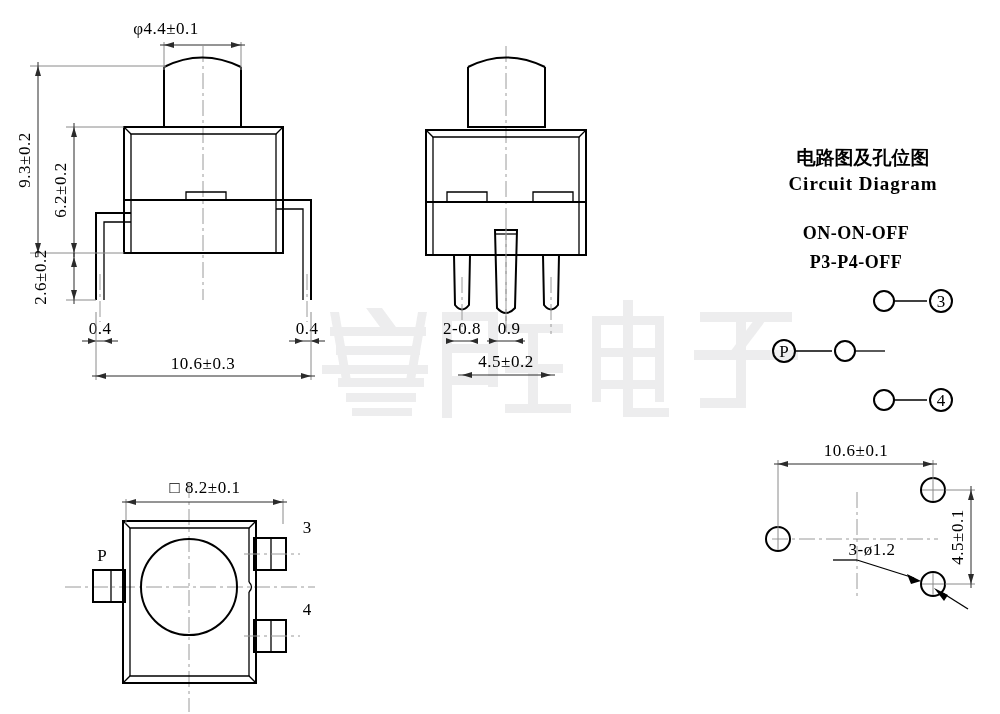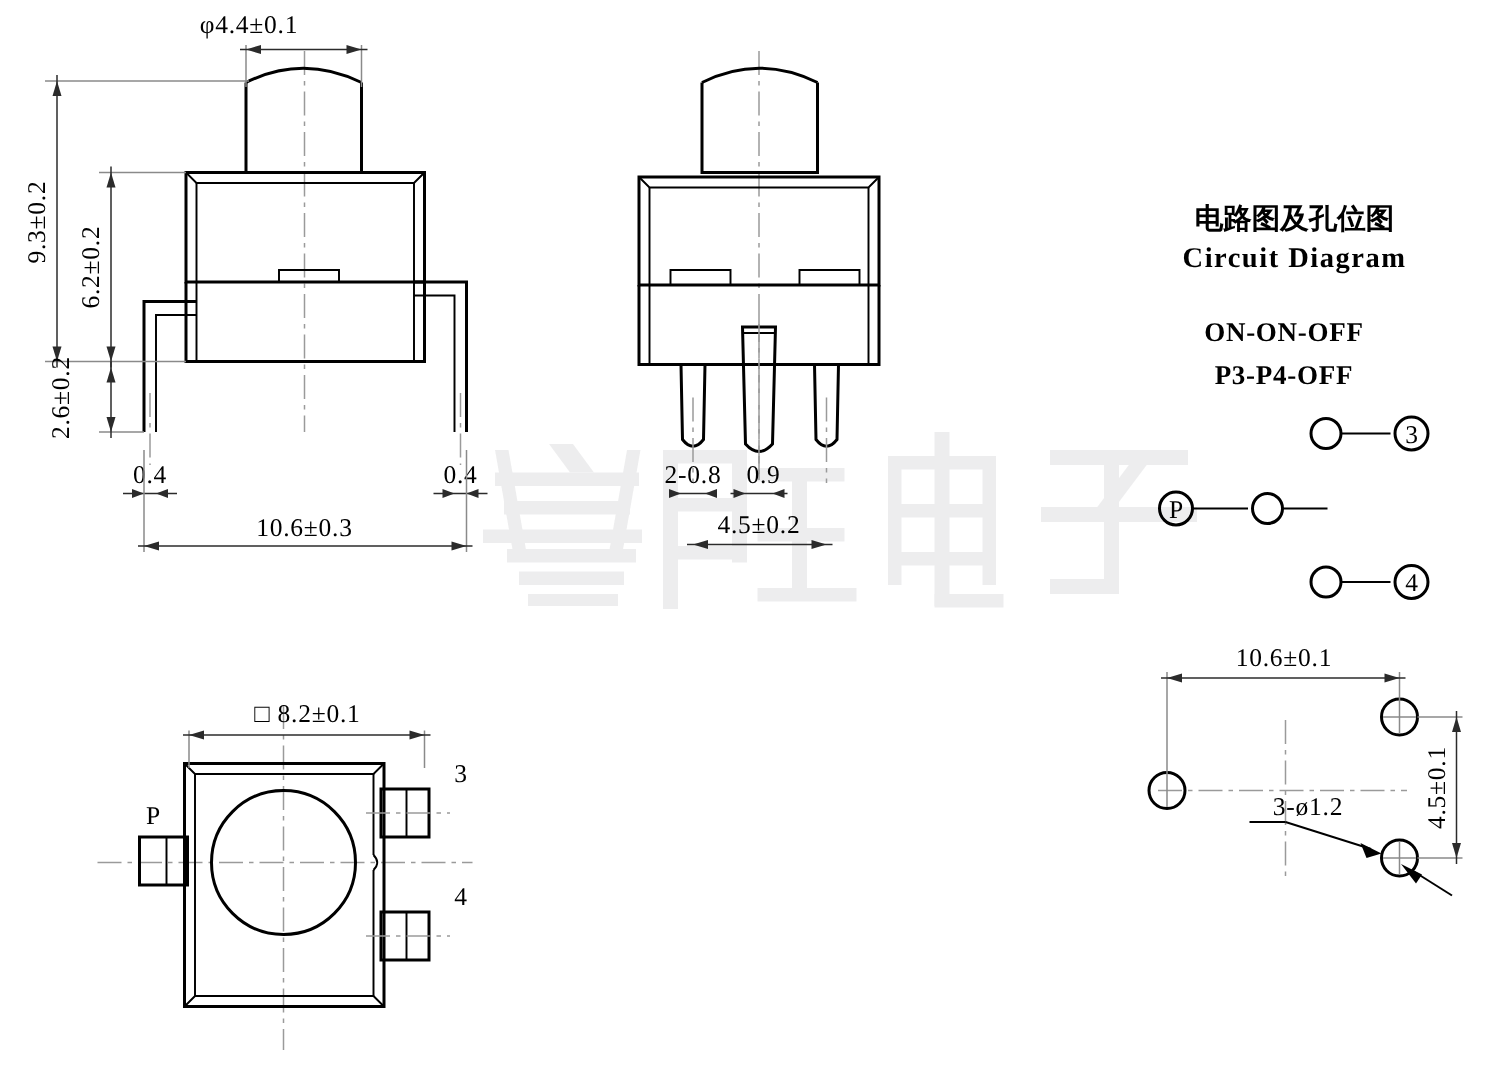--- a/index.html
+++ b/index.html
@@ -12,21 +12,21 @@
     width: 1000px;
     height: 714px;
     position: relative;
     overflow: hidden;
     font-family: "Liberation Serif", "DejaVu Serif", serif;
     color: #000000;
   }
   #drawing-root {
     position: absolute;
     left: 0;
-    top: 0;
+    top: 12px;
     width: 1000px;
     height: 544px;
     border-radius: 23px;
   }
   svg.sheet {
     position: absolute;
     left: 0;
     top: 0;
     width: 1000px;
     height: 714px;

